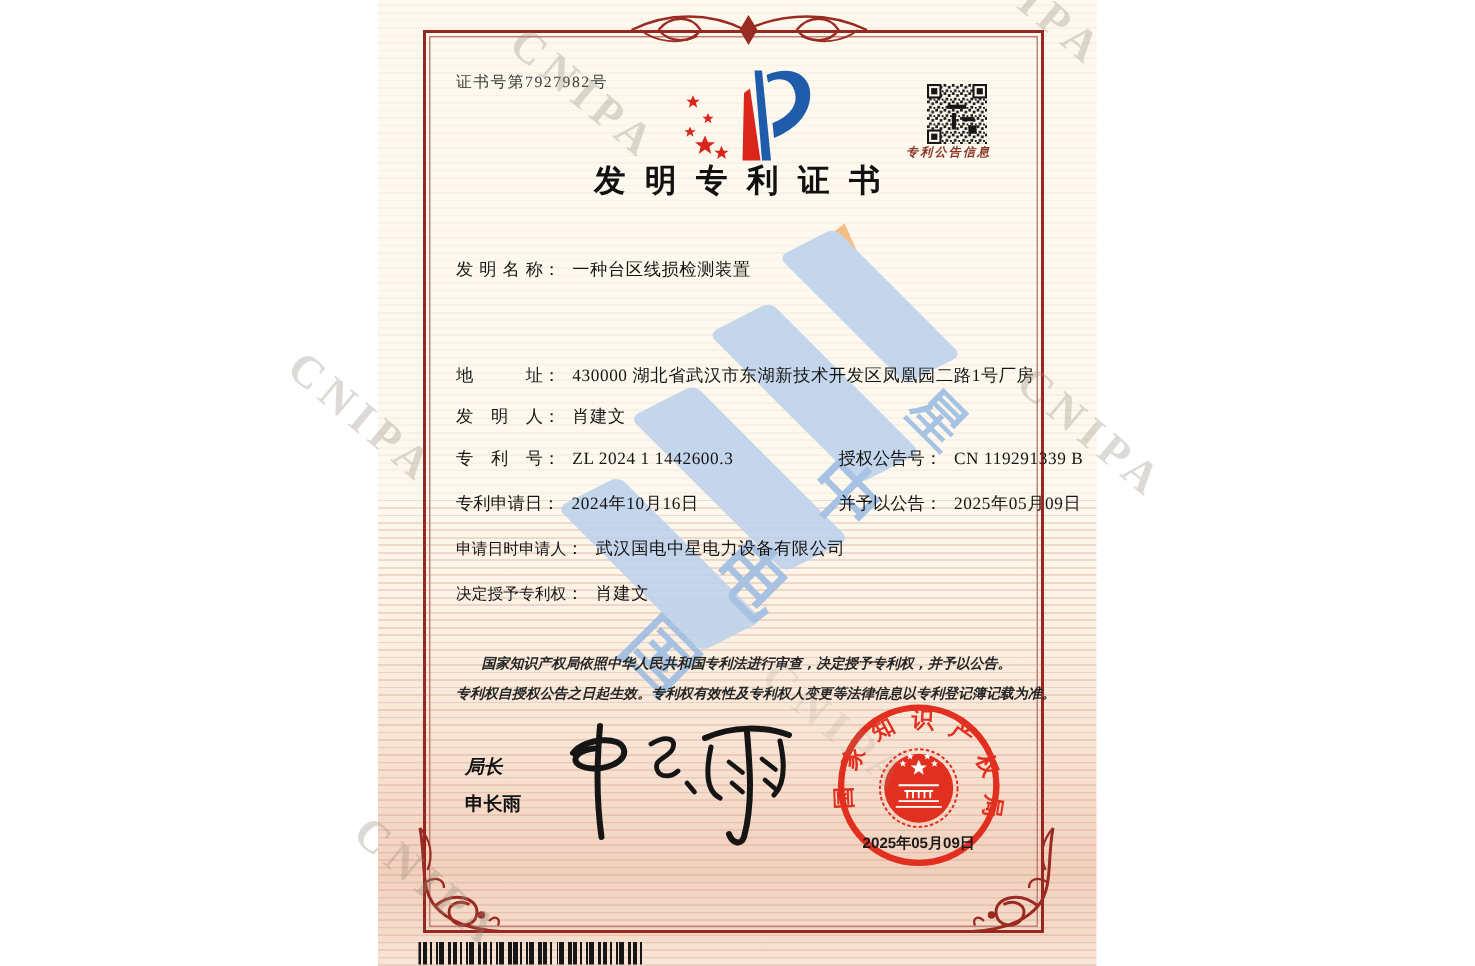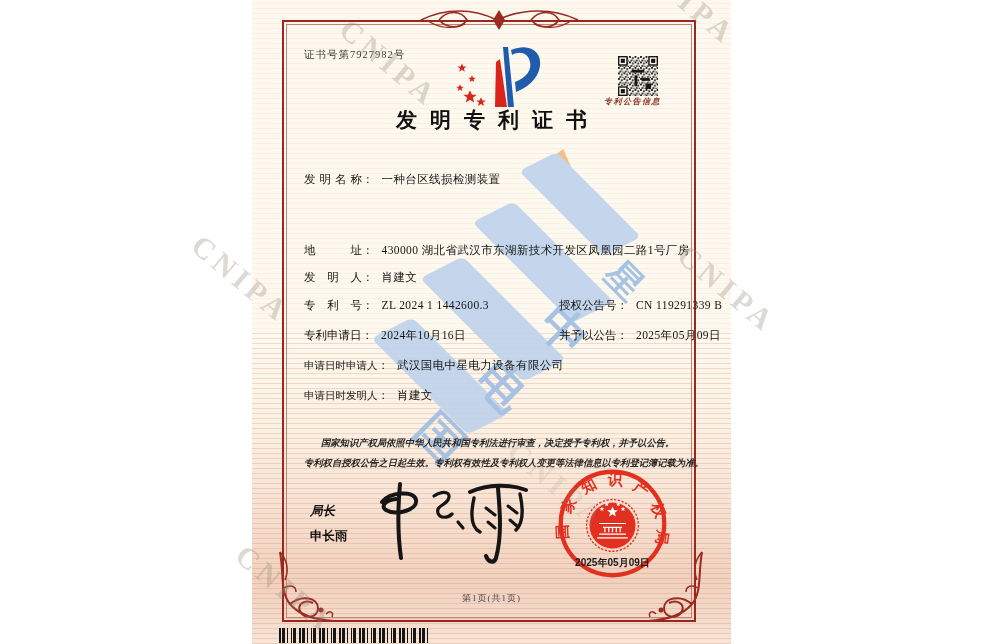--- a/index.html
+++ b/index.html
@@ -210,21 +210,21 @@
       <span class="rpair"><span>授权公告号</span><span class="colon">：</span><span class="val">CN 119291339 B</span></span>
     </div>
     <div class="row r-dates">
       <span>专利申请日</span><span class="colon">：</span><span class="val">2024年10月16日</span>
       <span class="rpair"><span>并予以公告</span><span class="colon">：</span><span class="val">2025年05月09日</span></span>
     </div>
     <div class="row r-origapp">
       <span class="lbl-long">申请日时申请人</span><span class="colon">：</span><span class="val">武汉国电中星电力设备有限公司</span>
     </div>
     <div class="row r-originv">
-      <span class="lbl-long">申请日时发明人</span><span class="colon">：</span><span class="val">肖建文</span>
+      <span class="lbl-long">决定授予专利权</span><span class="colon">：</span><span class="val">肖建文</span>
     </div>
 
     <div class="statement">
       <div class="l1">国家知识产权局依照中华人民共和国专利法进行审查，决定授予专利权，并予以公告。</div>
       <div class="l2">专利权自授权公告之日起生效。专利权有效性及专利权人变更等法律信息以专利登记簿记载为准。</div>
     </div>
 
     <div class="boss-title">局长</div>
     <div class="boss-name">申长雨</div>
 
@@ -260,21 +260,20 @@
         <use href="#star5" transform="translate(71,45) scale(0.42)" fill="#fff"></use>
         <g stroke="#fff" stroke-width="1.3" fill="none">
           <path d="M46,60 h28 M50,64 h20"></path>
           <path d="M52,64 v5 M56,64 v5 M60,64 v5 M64,64 v5 M68,64 v5"></path>
           <path d="M46,71 h28 M44,75 h32"></path>
         </g>
       </g>
       <text x="60" y="104" text-anchor="middle" font-size="10.5" font-weight="bold" fill="#1a1a1a" font-family="Liberation Sans, DejaVu Sans, sans-serif">2025年05月09日</text>
     </svg>
 
-    <div class="footer">第1页(共1页)</div>
     <div class="barcode"></div>
   </div>
 
   <div class="wm-gray wg1">CNIPA</div>
   <div class="wm-gray wg2">CNIPA</div>
   <div class="wm-gray wg3">CNIPA</div>
   <div class="wm-gray wg4">CNIPA</div>
   <div class="wm-gray wg5">CNIPA</div>
   <div class="wm-gray wg6">CNIPA</div>
 </div>

